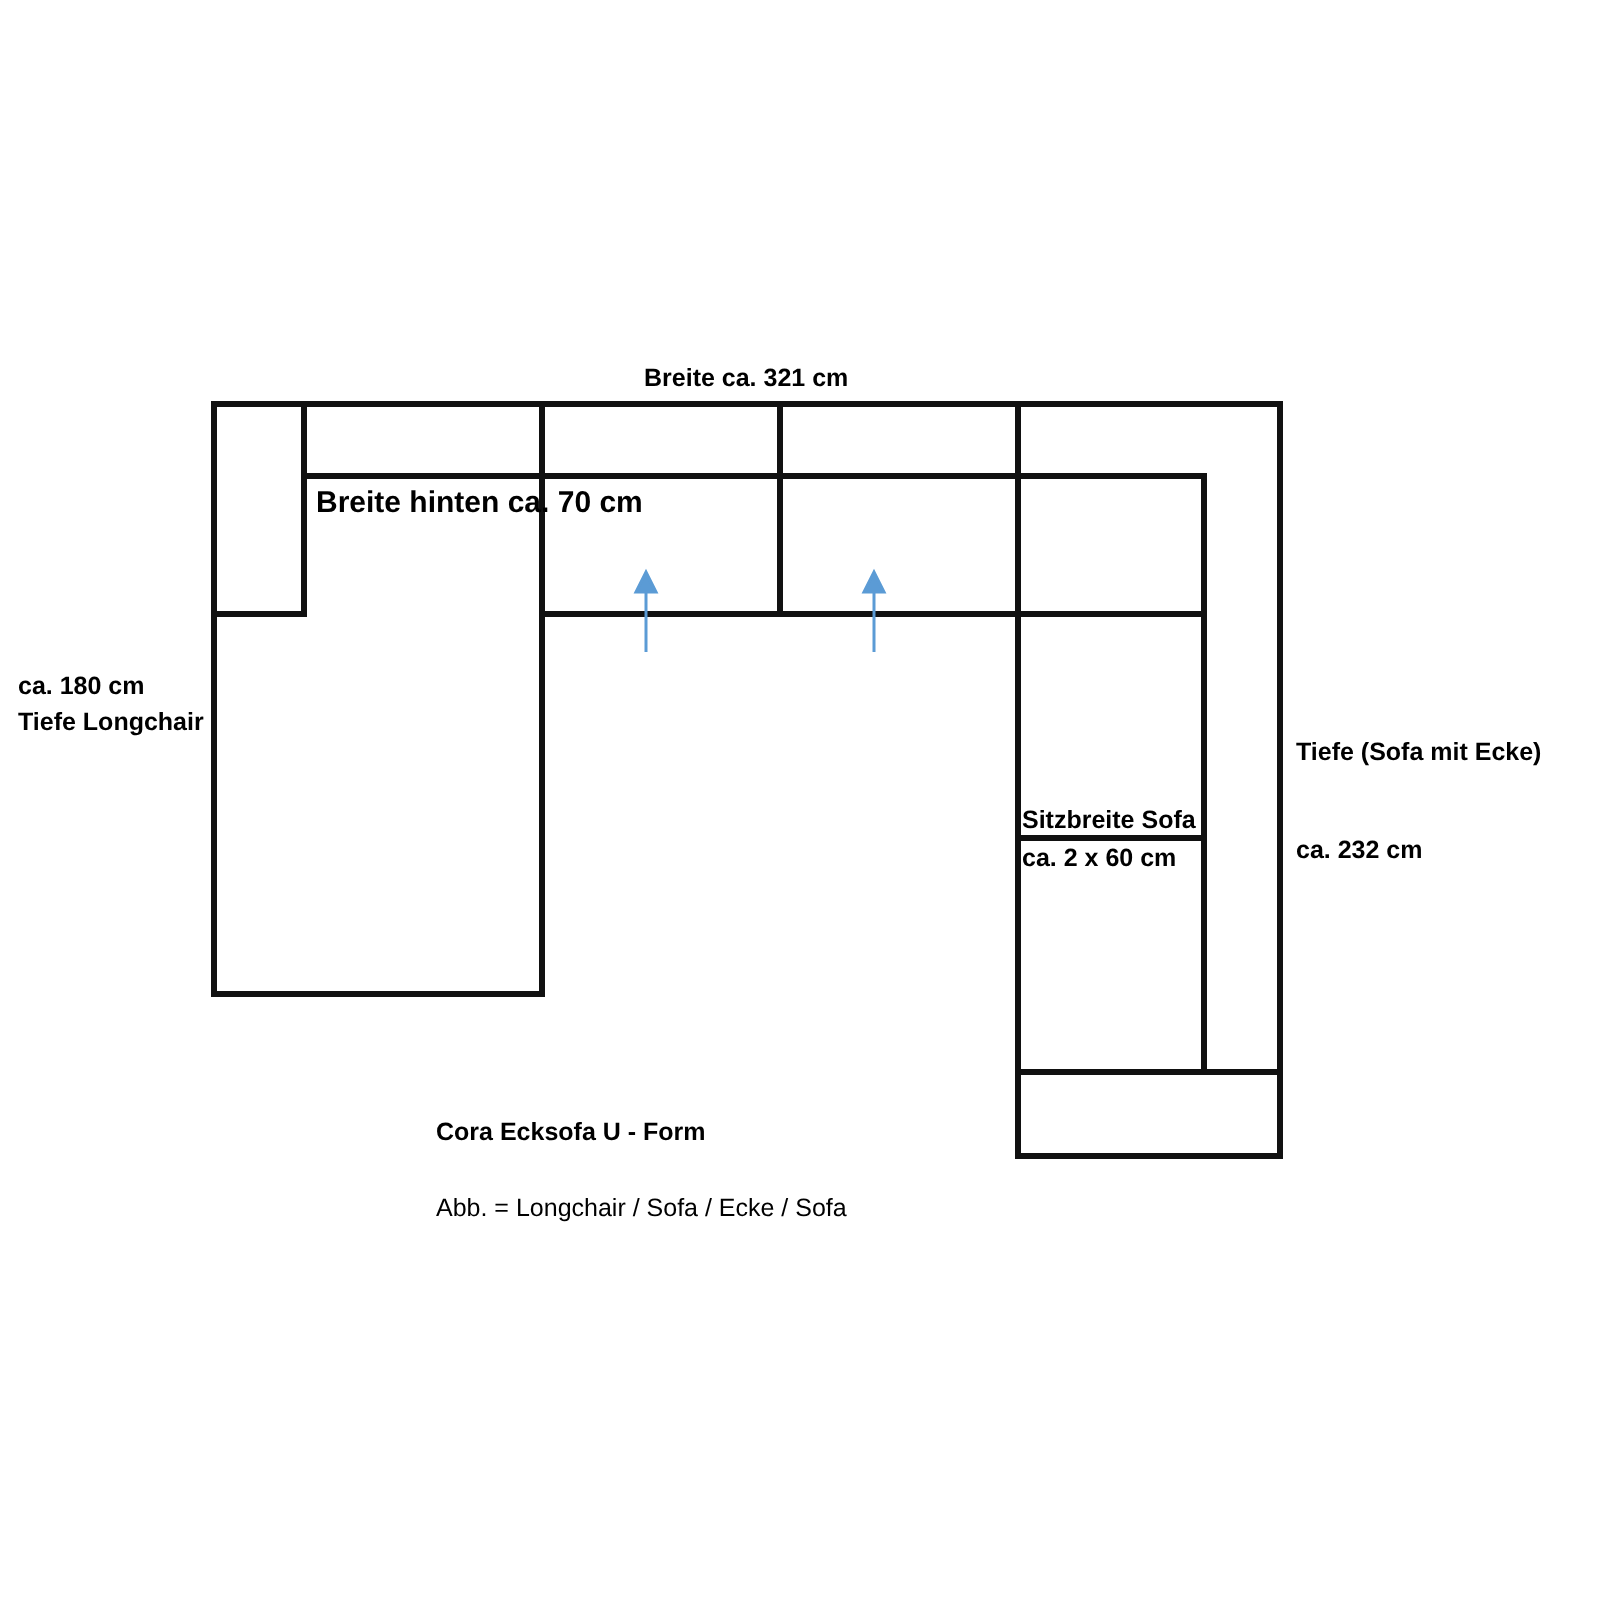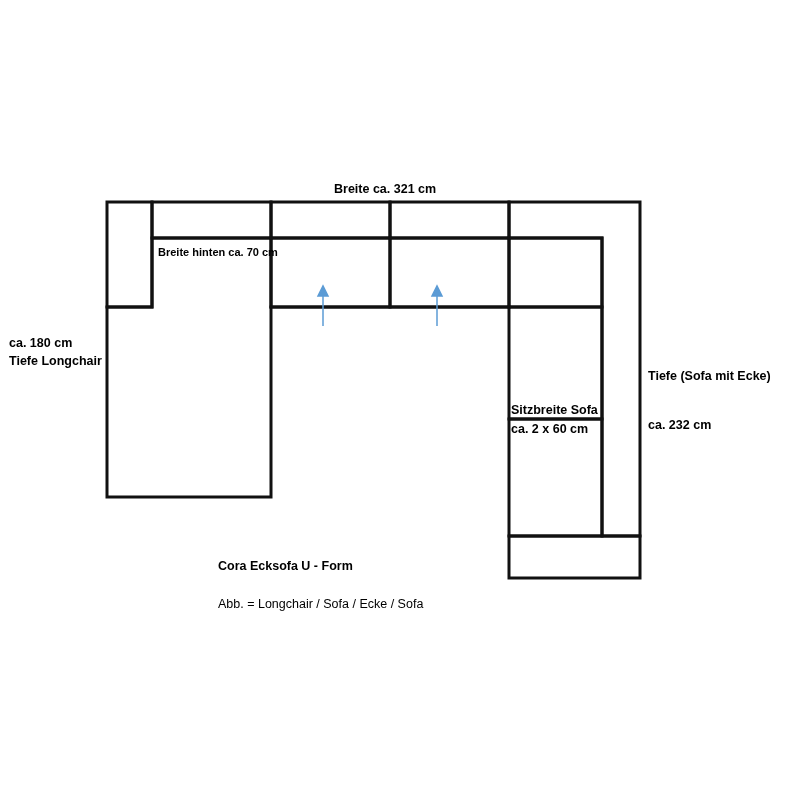--- a/index.html
+++ b/index.html
@@ -1,21 +1,21 @@
 <!DOCTYPE html>
 <html><head>
   <meta charset="utf-8">
   <style>
     html, body { margin: 0; padding: 0; background: #ffffff; }
     body { width: 800px; height: 800px; position: relative; overflow: hidden;
            font-family: "Liberation Sans", "DejaVu Sans", sans-serif; color: #000; }
     .diagram { position: absolute; left: 0; top: 0; width: 800px; height: 800px; }
     .lbl { position: absolute; white-space: nowrap; font-size: 12.5px; line-height: 16px; }
     .b { font-weight: bold; }
-    .small { font-size: 11px; font-weight: bold; }
+    .small { font-size: 15px; font-weight: bold; }
   </style>
 </head>
 <body>
 
 <div class="diagram">
   <svg width="800" height="800" viewBox="0 0 800 800" style="position:absolute;left:0;top:0;">
     <g fill="none" stroke="#111111" stroke-width="3" stroke-linecap="square">
 
       <rect x="107" y="202" width="45" height="105"></rect>
 
@@ -41,21 +41,21 @@
     </g>
 
     <g stroke="#5b9bd5" fill="#5b9bd5" stroke-width="1.5">
       <line x1="323" y1="294" x2="323" y2="326"></line>
       <polygon points="318,296 328,296 323,286"></polygon>
       <line x1="437" y1="294" x2="437" y2="326"></line>
       <polygon points="432,296 442,296 437,286"></polygon>
     </g>
   </svg>
 
-  <div class="lbl b" style="left:334px; top:181px;">Breite ca. 321 cm</div>
+  <div class="lbl b" style="left:322px; top:181px;">Breite ca. 321 cm</div>
   <div class="lbl small" style="left:158px; top:244px;">Breite hinten ca. 70 cm</div>
 
   <div class="lbl b" style="left:9px; top:317px;margin-top:36px;">Tiefe Longchair</div>
   <div class="lbl b" style="left:9px; top:335px;">ca. 180 cm</div>
 
 
   <div class="lbl b" style="left:511px; top:402px;">Sitzbreite Sofa</div>
   <div class="lbl b" style="left:511px; top:421px;">ca. 2 x 60 cm</div>
 
   <div class="lbl b" style="left:648px; top:368px;">Tiefe (Sofa mit Ecke)</div>

